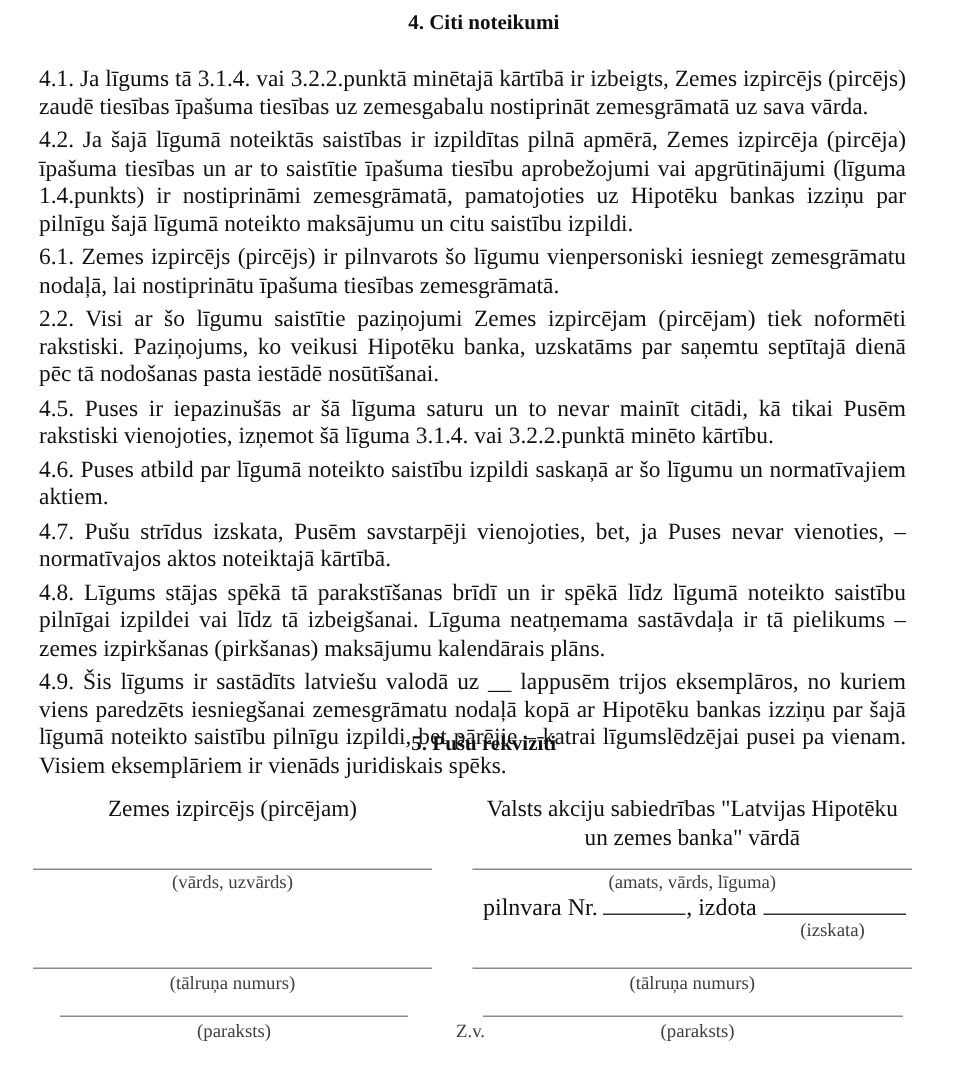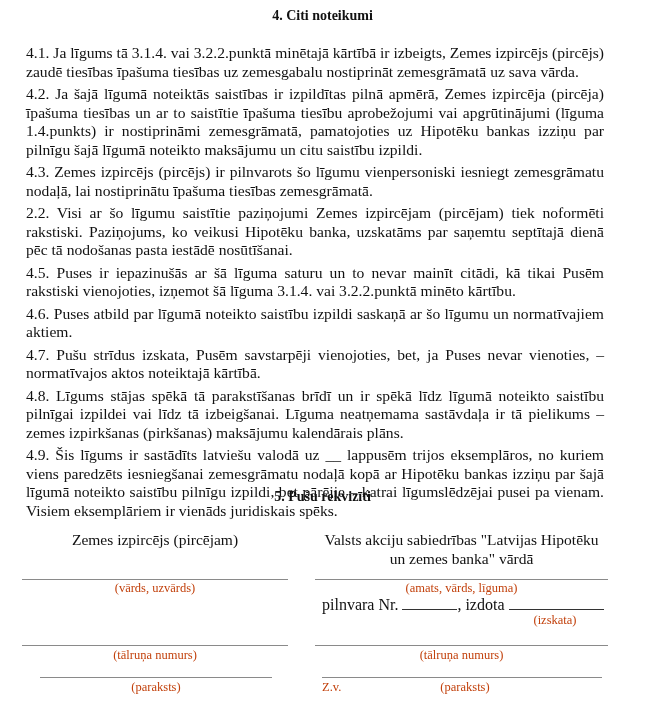--- a/index.html
+++ b/index.html
@@ -16,34 +16,34 @@
     .body-text {
       position: absolute; left: 22px; top: 40px; width: 586px;
       font-size: 15.6px; line-height: 18.5px; text-align: justify;
     }
     .para { margin: 4px; text-align: justify; text-align-last: left; font-family: Liberation Serif, serif; }
     .col-title {
       position: absolute; text-align: center; font-size: 15.5px; line-height: 19px;
     }
     .rule { position: absolute; height: 0; border-top: 1px solid #8a8a8a; }
     .caption {
-      position: absolute; text-align: center; font-size: 12.5px; color: #c2410c;
+      position: absolute; text-align: center; font-size: 12.5px; color: #404040;
     }
     .inline-row { position: absolute; font-size: 16px; white-space: pre; }
     .blank { display: inline-block; border-bottom: 1px solid #333; height: 14px; vertical-align: baseline; }
   </style>
 </head>
 <body>
 
 <div id="h4" class="heading">4. Citi noteikumi</div>
 
 <div class="body-text">
   <p class="para">4.1. Ja līgums tā 3.1.4. vai 3.2.2.punktā minētajā kārtībā ir izbeigts, Zemes izpircējs (pircējs) zaudē tiesības īpašuma tiesības uz zemesgabalu nostiprināt zemesgrāmatā uz sava vārda.</p>
   <p class="para">4.2. Ja šajā līgumā noteiktās saistības ir izpildītas pilnā apmērā, Zemes izpircēja (pircēja) īpašuma tiesības un ar to saistītie īpašuma tiesību aprobežojumi vai apgrūtinājumi (līguma 1.4.punkts) ir nostiprināmi zemesgrāmatā, pamatojoties uz Hipotēku bankas izziņu par pilnīgu šajā līgumā noteikto maksājumu un citu saistību izpildi.</p>
-  <p class="para">4.3. Zemes izpircējs (pircējs) ir pilnvarots šo līgumu vienpersoniski iesniegt zemesgrāmatu nodaļā, lai nostiprinātu īpašuma tiesības zemesgrāmatā.</p>
+  <p class="para">6.1. Zemes izpircējs (pircējs) ir pilnvarots šo līgumu vienpersoniski iesniegt zemesgrāmatu nodaļā, lai nostiprinātu īpašuma tiesības zemesgrāmatā.</p>
   <p class="para">2.2. Visi ar šo līgumu saistītie paziņojumi Zemes izpircējam (pircējam) tiek noformēti rakstiski. Paziņojums, ko veikusi Hipotēku banka, uzskatāms par saņemtu septītajā dienā pēc tā nodošanas pasta iestādē nosūtīšanai.</p>
   <p class="para">4.5. Puses ir iepazinušās ar šā līguma saturu un to nevar mainīt citādi, kā tikai Pusēm rakstiski vienojoties, izņemot šā līguma 3.1.4. vai 3.2.2.punktā minēto kārtību.</p>
   <p class="para">4.6. Puses atbild par līgumā noteikto saistību izpildi saskaņā ar šo līgumu un normatīvajiem aktiem.</p>
   <p class="para">4.7. Pušu strīdus izskata, Pusēm savstarpēji vienojoties, bet, ja Puses nevar vienoties, – normatīvajos aktos noteiktajā kārtībā.</p>
   <p class="para">4.8. Līgums stājas spēkā tā parakstīšanas brīdī un ir spēkā līdz līgumā noteikto saistību pilnīgai izpildei vai līdz tā izbeigšanai. Līguma neatņemama sastāvdaļa ir tā pielikums – zemes izpirkšanas (pirkšanas) maksājumu kalendārais plāns.</p>
   <p class="para">4.9. Šis līgums ir sastādīts latviešu valodā uz __ lappusēm trijos eksemplāros, no kuriem viens paredzēts iesniegšanai zemesgrāmatu nodaļā kopā ar Hipotēku bankas izziņu par šajā līgumā noteikto saistību pilnīgu izpildi, bet pārējie – katrai līgumslēdzējai pusei pa vienam. Visiem eksemplāriem ir vienāds juridiskais spēks.</p>
 </div>
 
 <div id="h5" class="heading">5. Pušu rekvizīti</div>
 
@@ -59,14 +59,14 @@
   <div>Valsts akciju sabiedrības "Latvijas Hipotēku</div>
   <div>un zemes banka" vārdā</div>
 </div>
 <div class="rule" style="left:315px; width:293px; top:579px;"></div>
 <div class="caption" style="left:315px; width:293px; top:581px;">(amats, vārds, līguma)</div>
 <div class="inline-row" style="left:322px; top:595px;"><span>pilnvara Nr.</span> <span class="blank" style="width:55px;"></span><span>, izdota</span> <span class="blank" style="width:95px;"></span></div>
 <div class="caption" style="left:520px; width:70px; top:613px;">(izskata)</div>
 <div class="rule" style="left:315px; width:293px; top:645px;"></div>
 <div class="caption" style="left:315px; width:293px; top:648px;">(tālruņa numurs)</div>
 <div class="rule" style="left:322px; width:280px; top:677px;"></div>
-<div class="caption" style="left:322px; top:680px; text-align:center;">Z.v.</div>
+<div class="caption" style="left:304px; top:680px; text-align:center;">Z.v.</div>
 <div class="caption" style="left:415px; width:100px; top:680px;">(paraksts)</div>
 
 </body></html>

